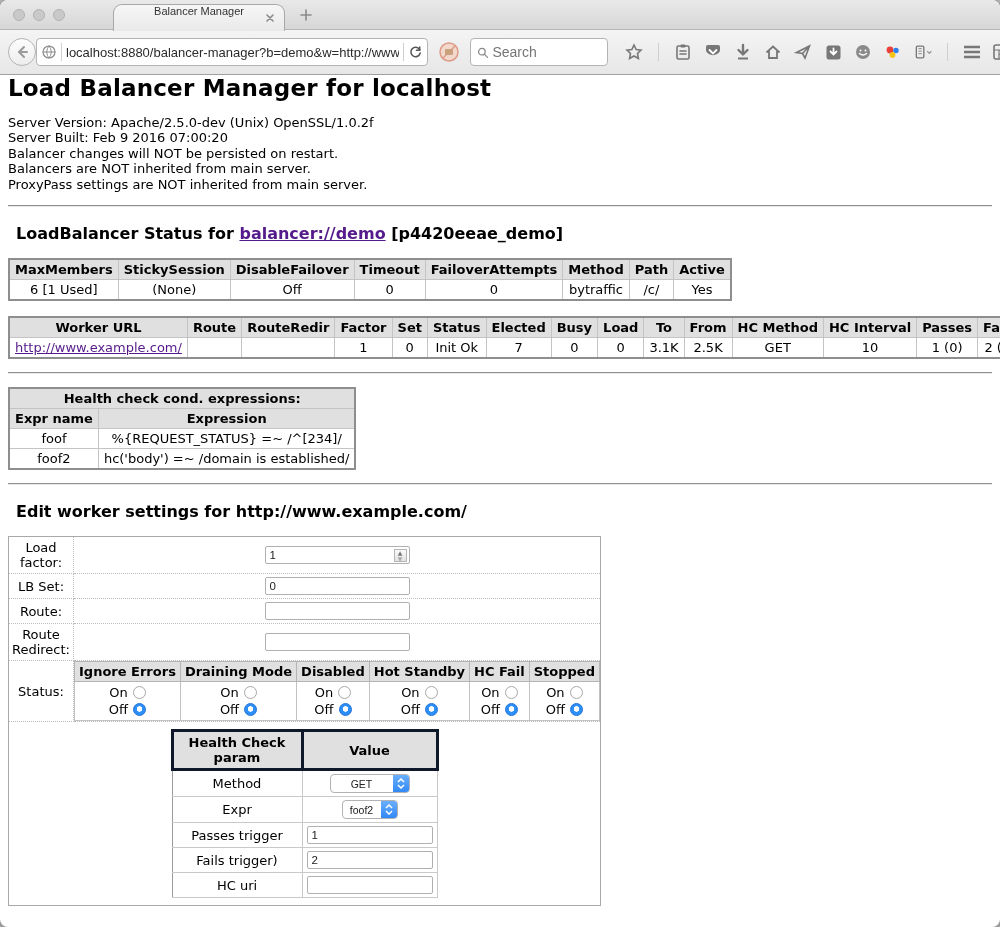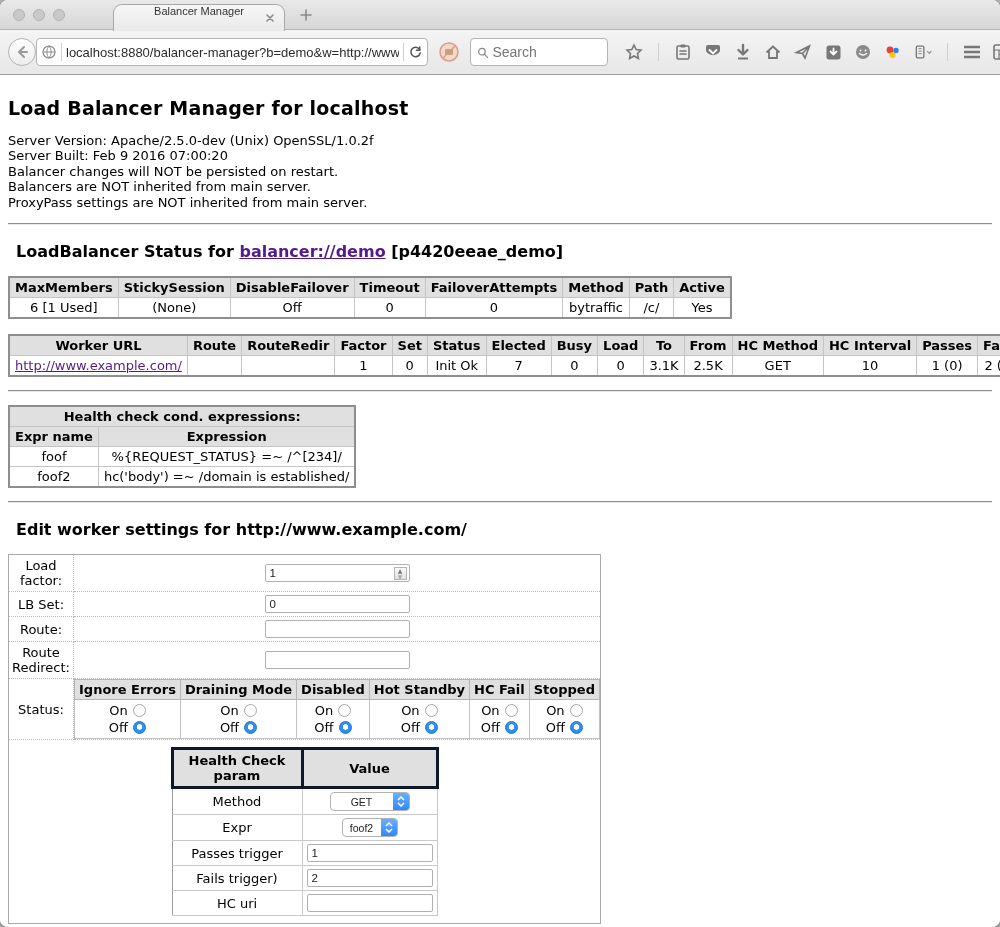--- a/index.html
+++ b/index.html
@@ -33,21 +33,21 @@
   .adb { width:22px; height:22px; flex:none; margin:0 4px; }
   .searchbar { width:138px; height:28px; background:#fff; border:1px solid #b4b4b4; border-radius:4px;
                display:flex; align-items:center; padding:0 6px; gap:4px; flex:none; }
   .searchbar input { border:none; outline:none; width:100%; font-size:14px;
                      font-family:"Liberation Sans",sans-serif; background:transparent; }
   .tbicons { display:flex; align-items:center; gap:10px; margin-left:10px; }
   .tbicon { width:20px; height:20px; display:flex; align-items:center; justify-content:center; flex:none; }
 
   
   .content { background:#fff; padding:0 8px; font-size:13px; color:#000; }
-  h1.pgtitle { font-size:19px; font-weight:bold; padding-top:22px; letter-spacing:.2px; }
+  h1.pgtitle { font-size:23px; font-weight:bold; letter-spacing:.2px; }
   .info { margin-top:14px; line-height:15.4px; }
   .rule { border:none; border-top:1px solid #8f8f8f; border-bottom:1px solid #e8e8e8; margin:13px 0; }
   h3.sec { font-size:16px; font-weight:bold; margin:17px 0 0 8px; }
   h3.sec a { color:#551a8b; }
   a.vlink { color:#551a8b; text-decoration:underline; }
 
   table.data { border-collapse:collapse; border:2px solid #8e8e8e; margin-top:15px; background:#fff; }
   table.data th, table.data td { border:1px solid #c4c4c4; font-size:13px; padding:2px 5px; text-align:center; }
   table.data th { background:#e0e0e0; font-weight:bold; white-space:nowrap; }
   table.data td { white-space:nowrap;margin-left:48px; }

